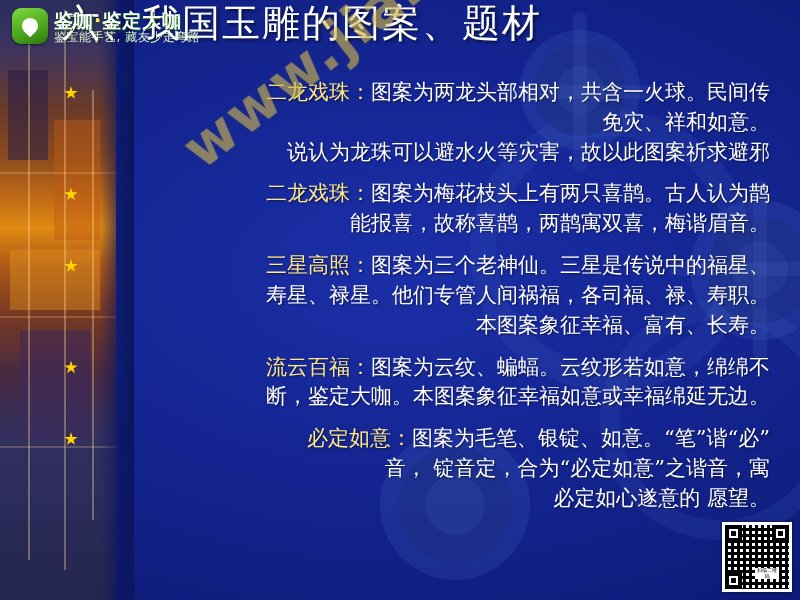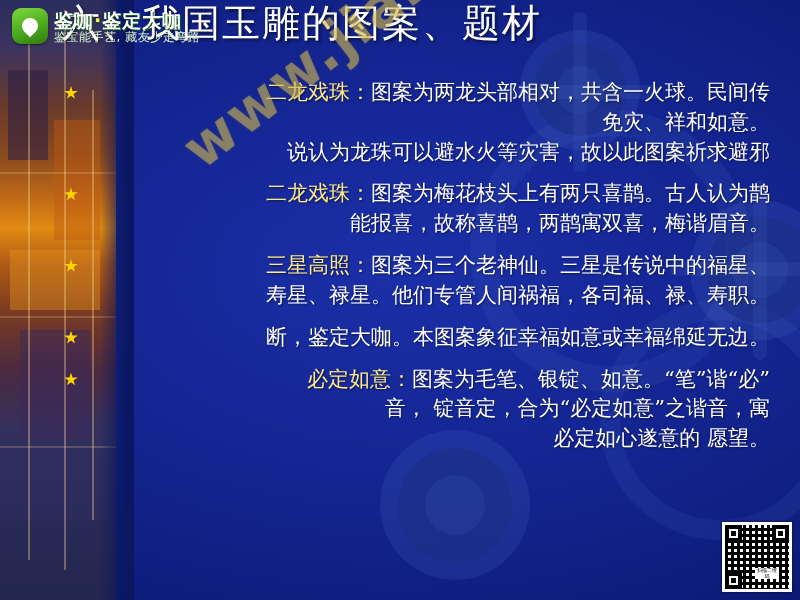--- a/index.html
+++ b/index.html
@@ -217,26 +217,28 @@
       <div class="line indent1">能报喜，故称喜鹊，两鹊寓双喜，梅谐眉音。</div>
     </div>
 
 
     <div class="item">
       <span class="bullet">
           <span class="star"></span>
         </span>
       <div class="line"><span class="term">三星高照：</span><span>图案为三个老神仙。三星是传说中的福星、</span></div>
       <div class="line indent1">寿星、禄星。他们专管人间祸福，各司福、禄、寿职。</div>
-    </div>
-
-    <div class="item">
-      <span class="bullet">
-          <span class="star"></span>
-        </span>
+      <div class="line indent1">本图案象征幸福、富有、长寿。</div>
+    </div>
+
+    <div class="item">
+      <span class="bullet">
+          <span class="star"></span>
+        </span>
+      <div class="line"><span class="term">流云百福：</span><span>图案为云纹、蝙蝠。云纹形若如意，绵绵不</span></div>
       <div class="line indent2">断，鉴定大咖。本图案象征幸福如意或幸福绵延无边。</div>
     </div>
 
     <div class="item">
       <span class="bullet">
           <span class="star"></span>
         </span>
       <div class="line"><span class="term">必定如意：</span><span>图案为毛笔、银锭、如意。“笔”谐“必”</span></div>
       <div class="line indent2">音，                     锭音定，合为“必定如意”之谐音，寓</div>
       <div class="line">必定如心遂意的   愿望。</div>

